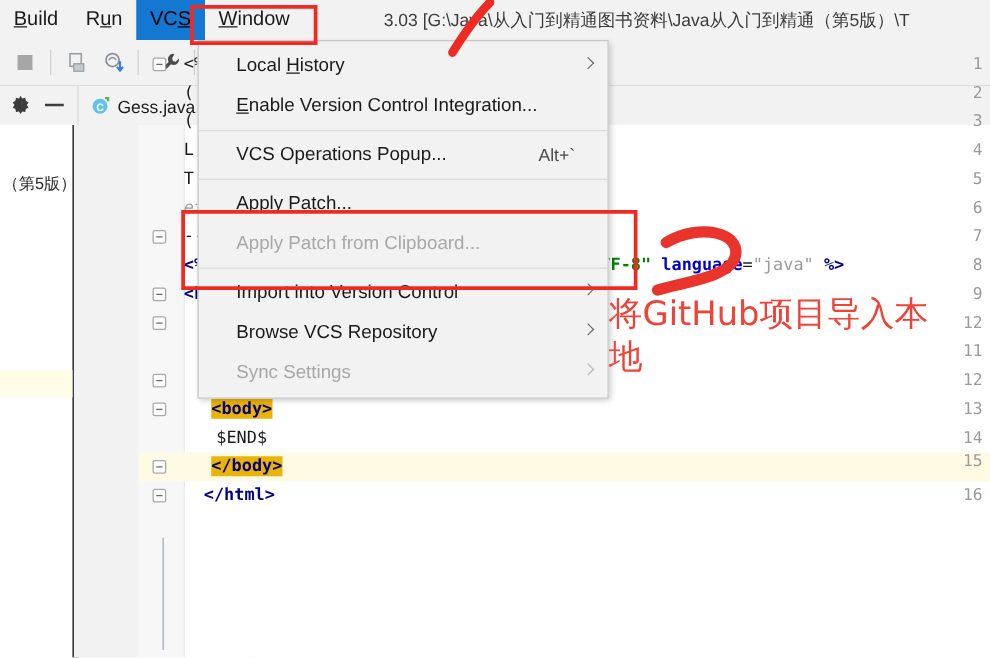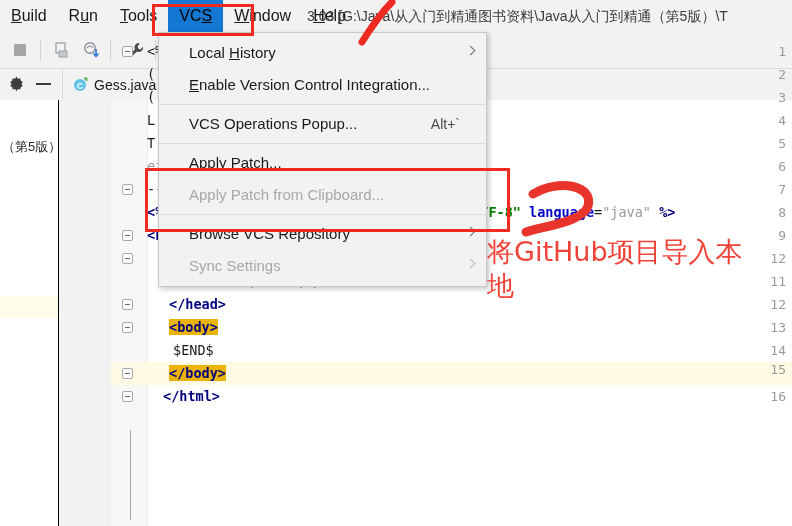--- a/index.html
+++ b/index.html
@@ -208,24 +208,22 @@
 </style>
 </head>
 <body>
 
 <div id="app">
 
   <div class="menubar">
     <div class="menubar-items" id="menubar-items">
         <div class="mitem mn"><u>B</u>uild</div>
         <div class="mitem mn">R<u>u</u>n</div>
-        <div class="mitem mn"><u>T</u>ools</div>
         <div class="mitem mn active">VC<u>S</u></div>
         <div class="mitem mn"><u>W</u>indow</div>
-        <div class="mitem mn"><u>H</u>elp</div>
       </div>
     <div class="win-title">3.03 [G:\Java\从入门到精通图书资料\Java从入门到精通（第5版）\T</div>
   </div>
 
   <div class="toolbar">
     <div class="tb-icon" style="left:10px">
       <svg width="20" height="20" viewBox="0 0 20 20">
           <rect x="4" y="4" width="12" height="12" fill="#a6a6a6"></rect>
         </svg>
     </div>
@@ -342,20 +340,21 @@
 
   <div class="dropdown" id="dropdown">
       <div class="dd-item"><span>Local <u>H</u>istory</span><span class="arrow"></span></div>
       <div class="dd-item"><span><u>E</u>nable Version Control Integration...</span></div>
       <div class="dd-sep"></div>
       <div class="dd-item"><span>VCS Operations Popup...</span><span class="acc">Alt+`</span></div>
       <div class="dd-sep"></div>
       <div class="dd-item"><span>Apply Patch...</span></div>
       <div class="dd-item dis"><span>Apply Patch from Clipboard...</span></div>
       <div class="dd-sep"></div>
+      <div class="dd-item"><span>Import into Version Control</span><span class="arrow"></span></div>
       <div class="dd-item"><span>Browse VCS Repository</span><span class="arrow"></span></div>
       <div class="dd-item dis"><span>Sync Settings</span><span class="arrow"></span></div>
     </div>
 
   <div class="redbox" style="left:152px; top:4px; width:102px; height:32px;"></div>
 
   <div class="redbox" style="left:145px; top:168px; width:365px; height:64px;"></div>
 
   <svg class="ann" style="left:0; top:0;" width="792" height="526">
     <path d="M362 42 C 372 26, 382 12, 392 2" stroke="#ef2a22" stroke-width="7" fill="none" stroke-linecap="round"></path>

